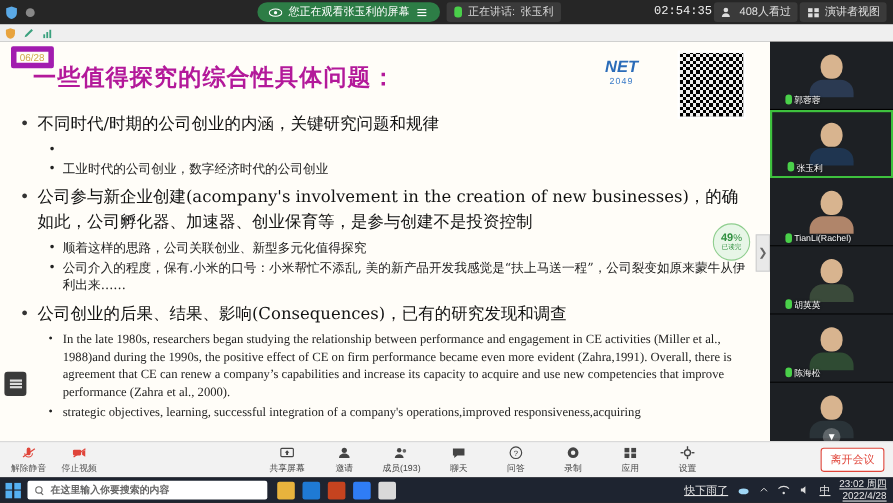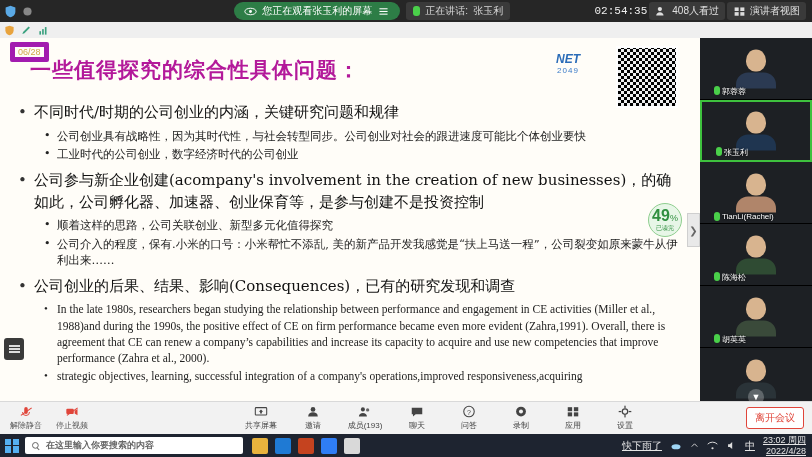--- a/index.html
+++ b/index.html
@@ -50,21 +50,21 @@
     border: 5px solid #a21caf; border-radius: 2px; padding: 0 3px;
   }
   .slide-title {
     position: absolute; left: 30px; top: 18px;
     font-family: "DejaVu Serif", serif;
     font-size: 21px; color: #b3199a; font-weight: bold; letter-spacing: 1px;
   }
   .logo-net {
     position: absolute; right: 120px; top: 14px; text-align: center;
   }
-  .logo-net .big { font-size: 12px; font-weight: bold; color: #2b6cb8; font-style: italic; }
+  .logo-net .big { font-size: 15px; font-weight: bold; color: #2b6cb8; font-style: italic; }
   .logo-net .sub { font-size: 8px; color: #3a7bc8; letter-spacing: 1px; }
   .qr {
     position: absolute; right: 22px; top: 8px; width: 62px; height: 62px;
     background:
       repeating-linear-gradient(90deg, #111 0 3px, #fff 3px 6px),
       repeating-linear-gradient(0deg, #111 0 3px, #fff 3px 6px);
     background-blend-mode: difference;
     border: 2px solid #fff;
   }
   .body-text { position: absolute; left: 18px; top: 64px; width: 660px; color: #111; }
@@ -78,21 +78,21 @@
     display: flex; align-items: flex-start; margin: 2px 0 2px 26px; line-height: 1.4;
   }
   .b2 .dot { width: 13px; flex: 0 0 13px; font-size: 11px; }
   .b2en { font-family: "Liberation Serif", serif; font-size: 11.5px; }
   .badge-49 {
     position: absolute; right: 18px; top: 165px; width: 34px; height: 34px;
     border-radius: 50%; background: #e7f6e7; border: 1px solid #8fce8f;
     color: #2f8f3f; font-size: 9px; display: flex; align-items: center;
     justify-content: center; flex-direction: column; line-height: 1.05;
   }
-  .badge-49 b { font-size: 16px; }
+  .badge-49 b { font-size: 10px; }
   .side-toggle {
     position: absolute; left: 4px; top: 300px; width: 20px; height: 22px;
     background: #3a3a3a; border-radius: 3px; display: flex; align-items: center;
     justify-content: center;
   }
   .side-toggle span { display:block; width:11px; height:1.5px; background:#ddd; margin:1.3px 0;}
   .slide-arrow {
     position: absolute; right: 0px; top: 175px; width: 13px; height: 34px;
     background: #e9e9e9; border: 1px solid #cfcfcf; color: #666; font-size: 10px;
     display: flex; align-items: center; justify-content: center;
@@ -234,21 +234,20 @@
     <div class="qr"></div>
 
     <div class="body-text">
 
       <div class="b1">
         <span class="dot">•</span>
         <span>不同时代/时期的公司创业的内涵，关键研究问题和规律</span>
       </div>
       <div class="b2">
         <span class="dot">•</span>
-        <span>公司创业具有战略性，因为其时代性，与社会转型同步。公司创业对社会的跟进速度可能比个体创业要快</span>
       </div>
       <div class="b2">
         <span class="dot">•</span>
         <span>工业时代的公司创业，数字经济时代的公司创业</span>
       </div>
 
       <div class="b1" style="margin-top:8px">
         <span class="dot">•</span>
         <span>公司参与新企业创建(acompany's involvement in the creation of new businesses)，的确如此，公司孵化器、加速器、创业保育等，是参与创建不是投资控制</span>
       </div>
@@ -318,35 +317,35 @@
           <div class="torso" style="background:#b0856a"></div>
         </div>
       <div class="nm">
           <span class="mic-ic on"></span>
           <span>TianLi(Rachel)</span>
         </div>
     </div>
     <div class="vtile">
       <div class="face">
           <div class="head"></div>
+          <div class="torso" style="background:#3a4a3a"></div>
+        </div>
+      <div class="nm">
+          <span class="mic-ic on"></span>
+          <span>胡英英</span>
+        </div>
+    </div>
+    <div class="vtile">
+      <div class="face">
+          <div class="head"></div>
           <div class="torso" style="background:#2f4b33"></div>
         </div>
       <div class="nm">
           <span class="mic-ic on"></span>
           <span>陈海松</span>
-        </div>
-    </div>
-    <div class="vtile">
-      <div class="face">
-          <div class="head"></div>
-          <div class="torso" style="background:#3a4a3a"></div>
-        </div>
-      <div class="nm">
-          <span class="mic-ic on"></span>
-          <span>胡英英</span>
         </div>
     </div>
     <div class="vtile">
       <div class="face">
           <div class="head"></div>
           <div class="torso" style="background:#2a3338"></div>
         </div>
       <div class="downchev">▼</div>
     </div>
   </div>

